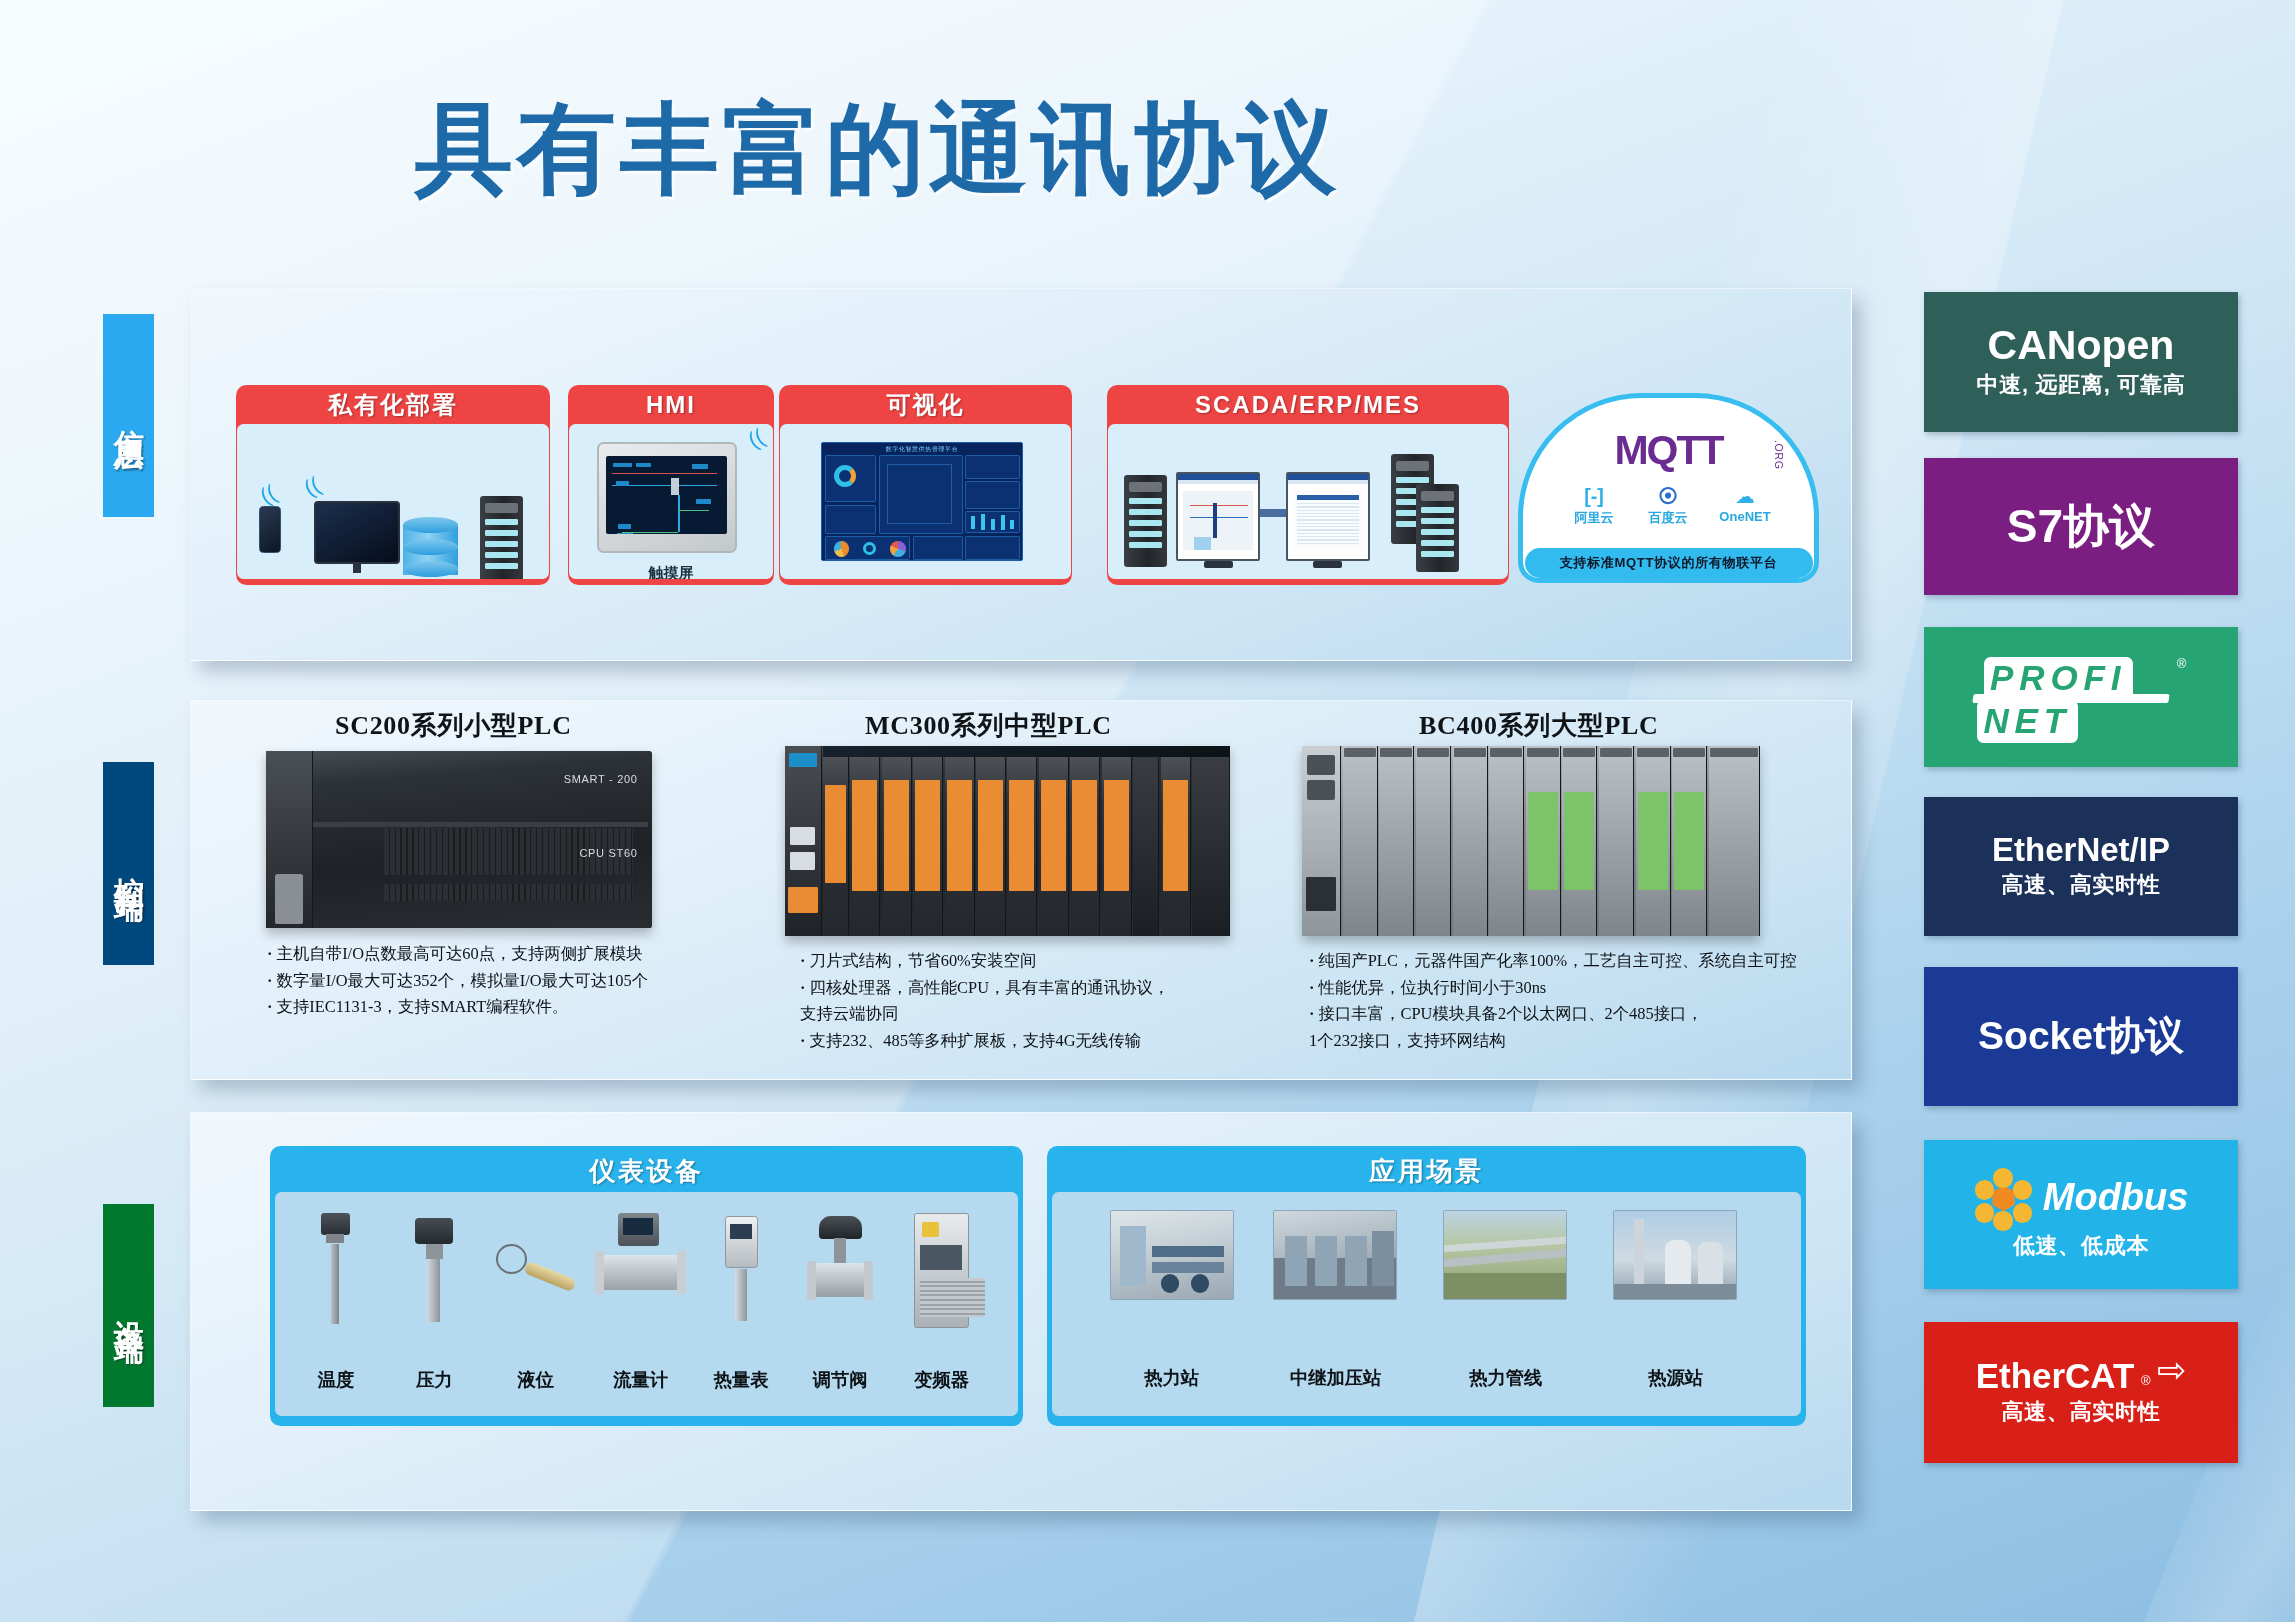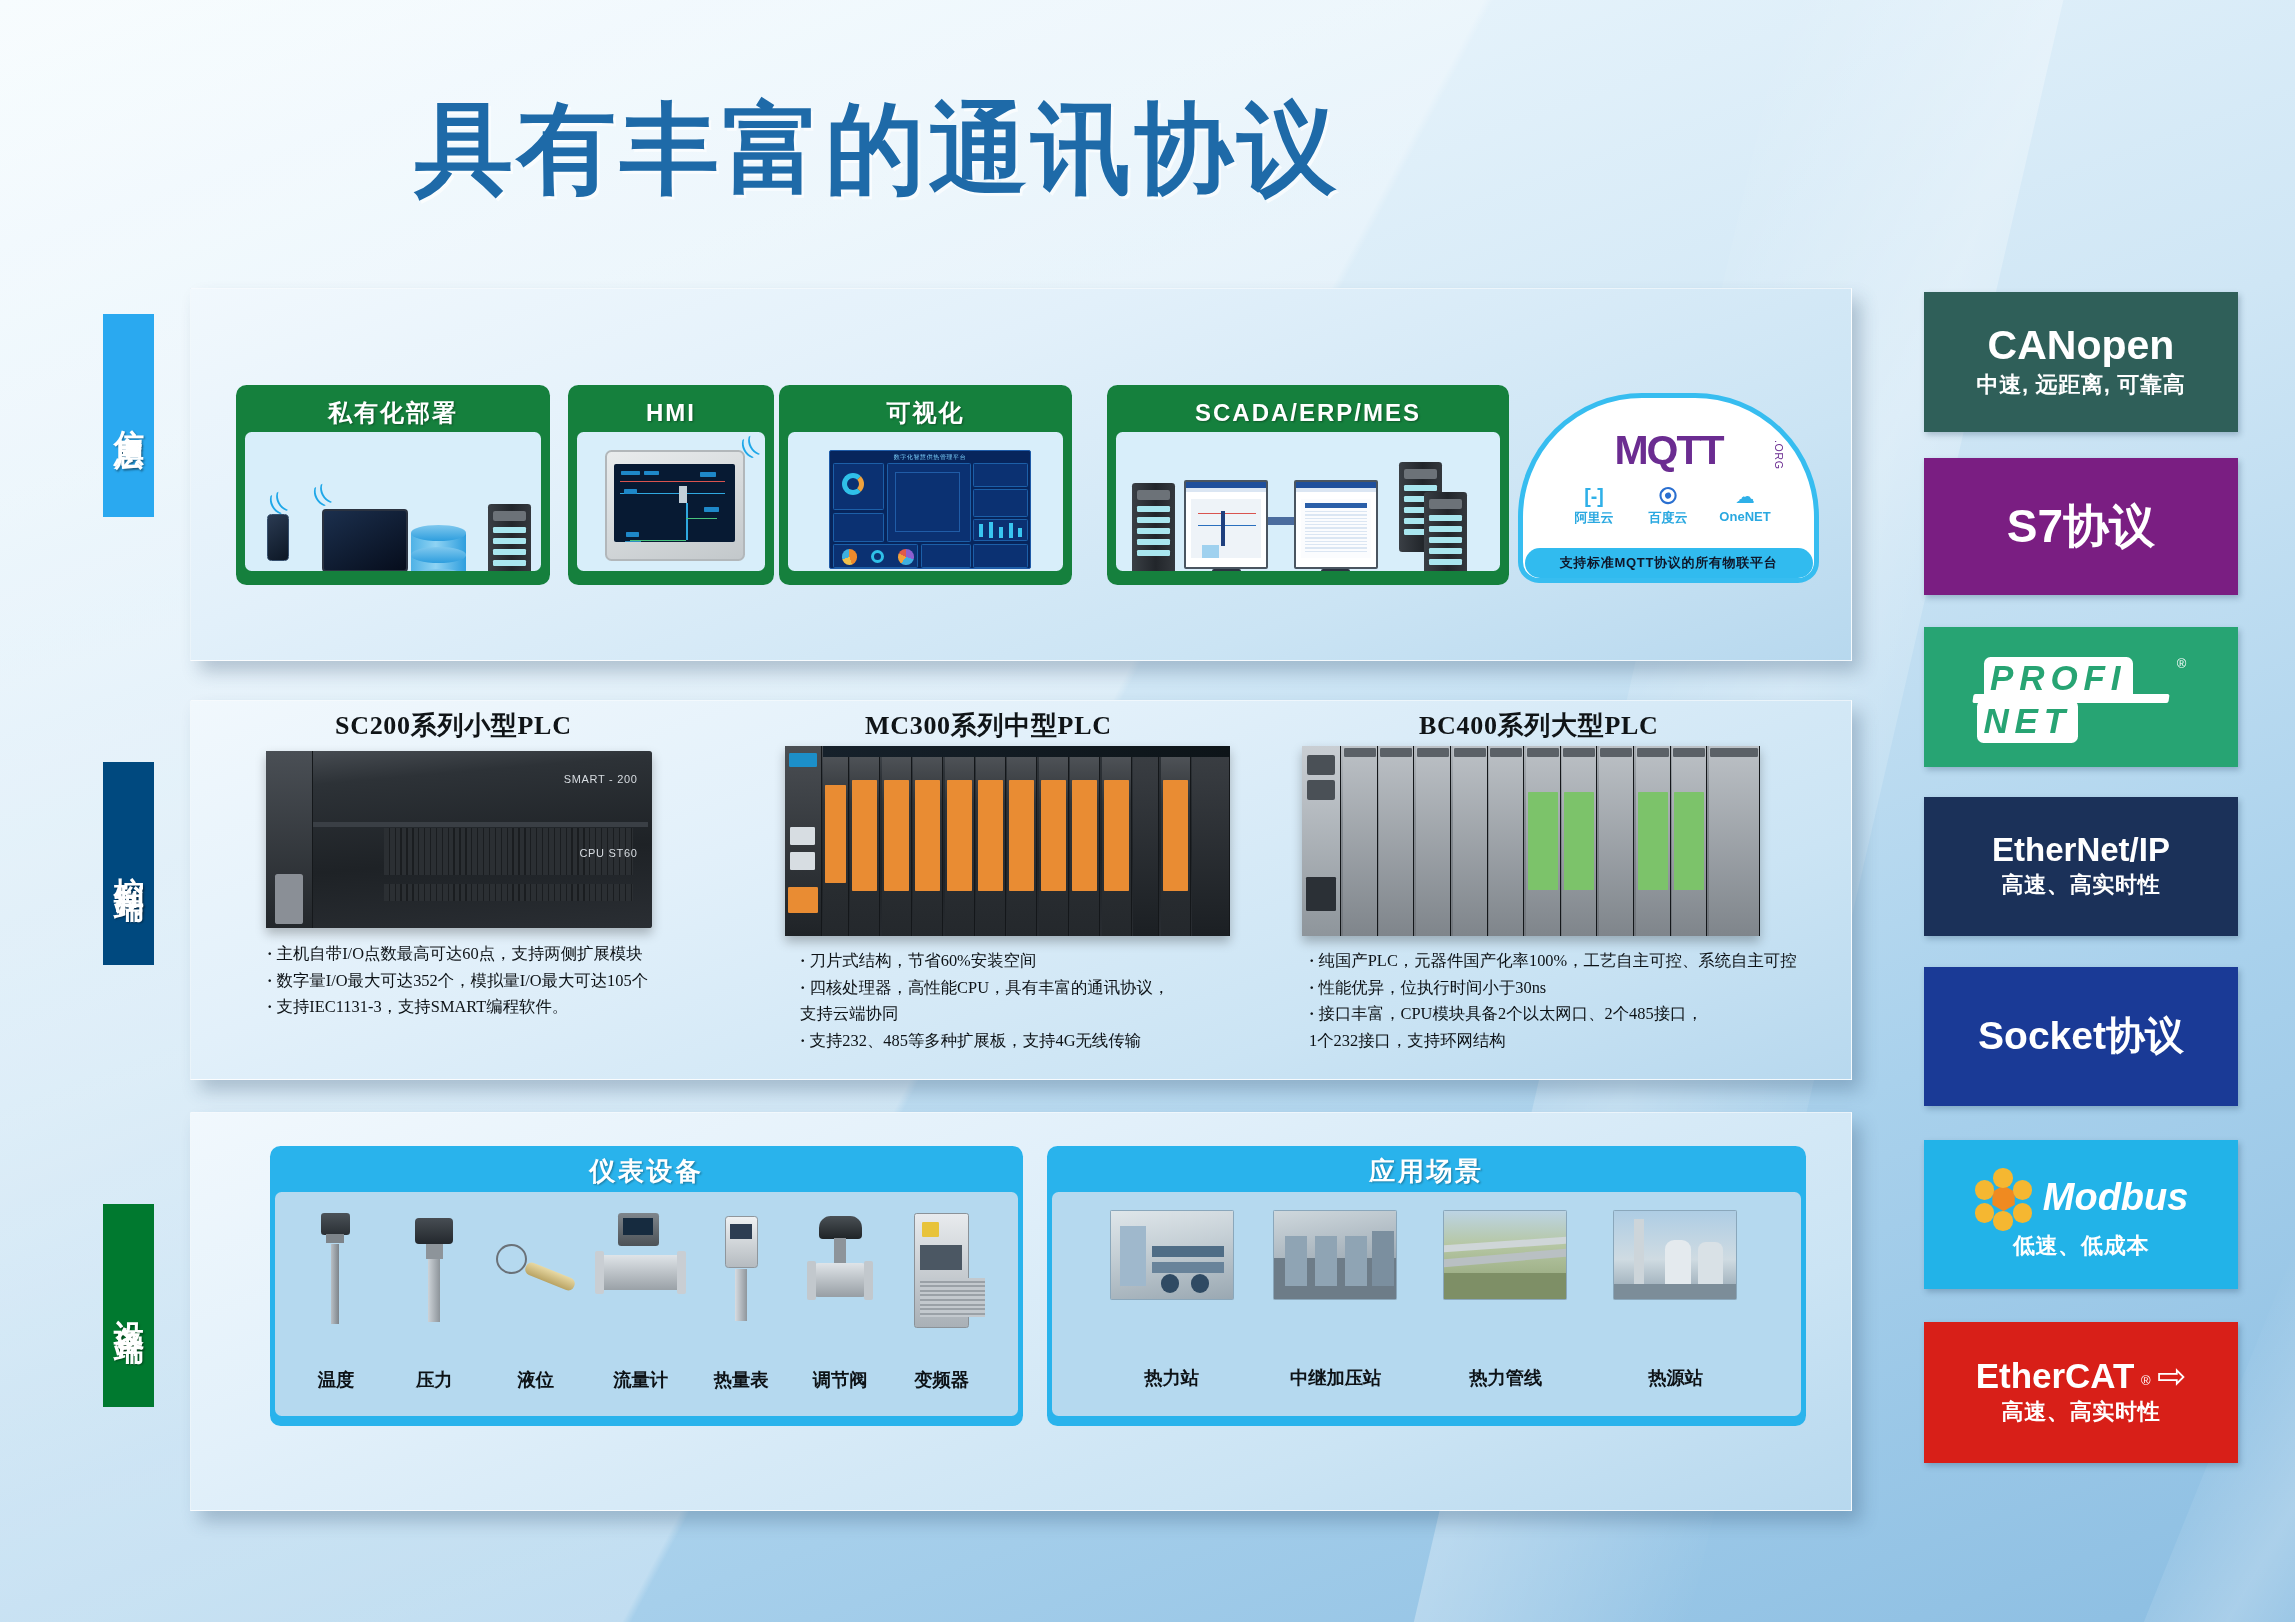--- a/index.html
+++ b/index.html
@@ -43,21 +43,21 @@
     position:absolute; left:190px; width:1662px;
     background: linear-gradient(160deg, #f1f8fd 0%, #e2f0fa 35%, #cbe4f4 75%, #b7d8ee 100%);
     box-shadow: 9.2px 10.5px 17px rgba(40,70,100,.28);
     border: 0.7px solid rgba(255,255,255,.7);
   }
   #band-info { top:288px;  height:373px; }
   #band-ctrl { top:700px; height:380px; }
   #band-dev  { top:1112px; height:399px; }
 
   
-  .card { position:absolute; background:#15803d; border-radius:10.5px; padding:9px; }
+  .card { position:absolute; background:#ef4444; border-radius:10.5px; padding:1px; }
   .card-hd {
     height:38px; display:flex; align-items:center; justify-content:center;
     color:#fff; font-size:24px; font-weight:700; letter-spacing:2px;
     text-shadow:1.3px 1.3px 2px rgba(0,0,0,.3);
   }
   .card-bd {
     background:#d8eefa; border-radius:6.5px;
     height:calc(100% - 43px); position:relative; overflow:hidden;
   }
   .cap { position:absolute; width:100%; text-align:center; font-size:15px; color:#18303f; font-weight:700; }
@@ -601,20 +601,20 @@
       <div style="position:absolute; left:19.6px; top:43px; width:19.6px; height:19.6px; border-radius:50%; background:#f5b731;"></div>
       <div style="position:absolute; left:1.3px;  top:35px; width:19.6px; height:19.6px; border-radius:50%; background:#f5b731;"></div>
       <div style="position:absolute; left:1.3px;  top:11.8px; width:19.6px; height:19.6px; border-radius:50%; background:#f5b731;"></div>
     </div>
     <span class="logo" style="font-size:38px; font-style:italic;">Modbus</span>
   </div>
   <div class="sub">低速、低成本</div>
 </div>
 
 <div class="badge" id="badge-ethercat">
-  <div style="display:flex; align-items:center; gap:6.5px;">
+  <div style="display:flex; gap:6.5px;">
     <span class="logo" style="font-size:35px;">EtherCAT</span>
     <span style="font-size:13px; align-self:flex-end; padding-bottom:6.5px;">®</span>
     <span style="font-size:35px; line-height:.7;">⇨</span>
   </div>
   <div class="sub">高速、高实时性</div>
 </div>
 
 
 </body></html>

